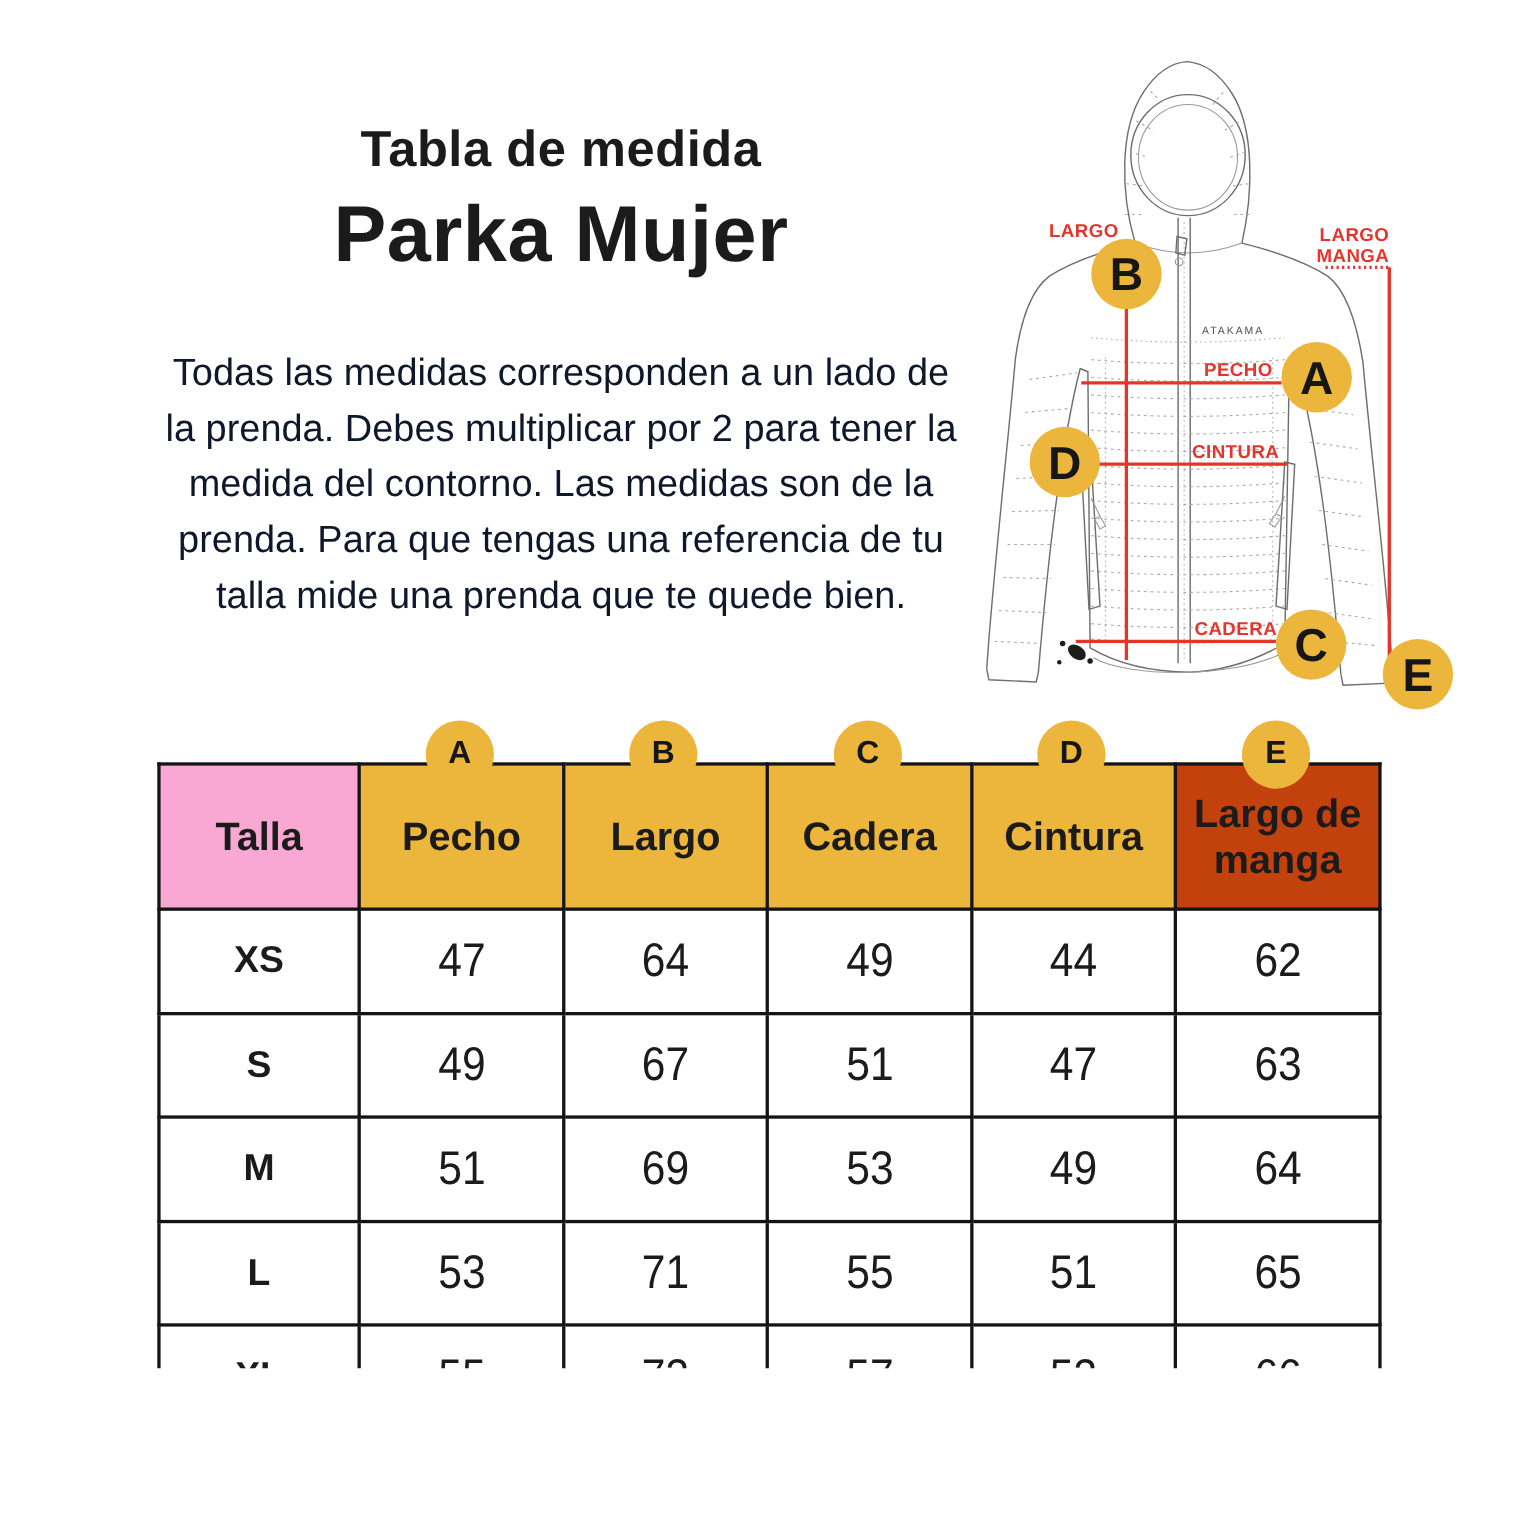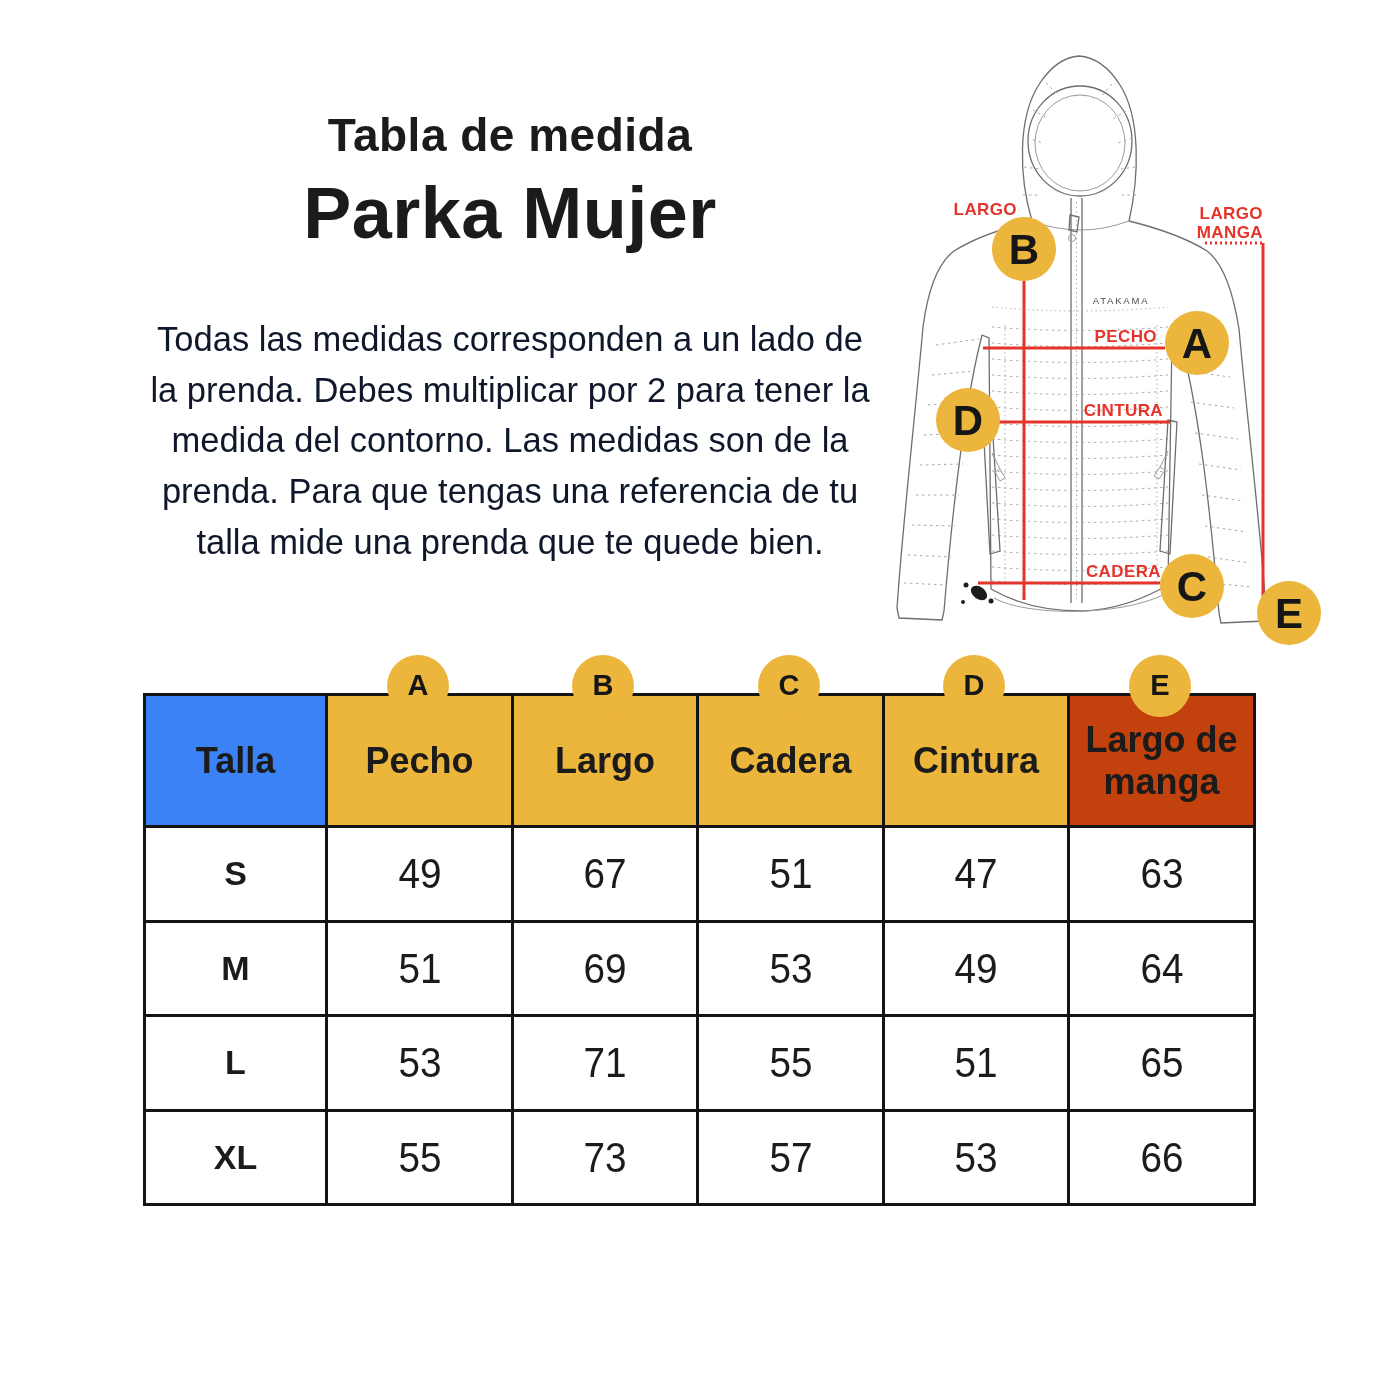--- a/index.html
+++ b/index.html
@@ -149,29 +149,37 @@
       <colgroup>
         <col style="width:182px">
           <col style="width:186px">
           <col style="width:185px">
         <col style="width:186px">
           <col style="width:185px">
           <col style="width:186px">
       </colgroup>
       <thead>
         <tr>
-          <th style="background:#3b82f6">Talla</th>
+          <th style="background:#f9a8d4">Talla</th>
           <th style="background:#ECB53C">Pecho</th>
           <th style="background:#ECB53C">Largo</th>
           <th style="background:#ECB53C">Cadera</th>
           <th style="background:#ECB53C">Cintura</th>
           <th style="background:#c2410c">Largo de manga</th>
         </tr>
       </thead>
       <tbody>
+        <tr>
+          <th>XS</th>
+          <td><span class="num">47</span></td>
+          <td><span class="num">64</span></td>
+          <td><span class="num">49</span></td>
+          <td><span class="num">44</span></td>
+          <td><span class="num">62</span></td>
+        </tr>
         <tr>
           <th>S</th>
           <td><span class="num">49</span></td>
           <td><span class="num">67</span></td>
           <td><span class="num">51</span></td>
           <td><span class="num">47</span></td>
           <td><span class="num">63</span></td>
         </tr>
         <tr>
           <th>M</th>

